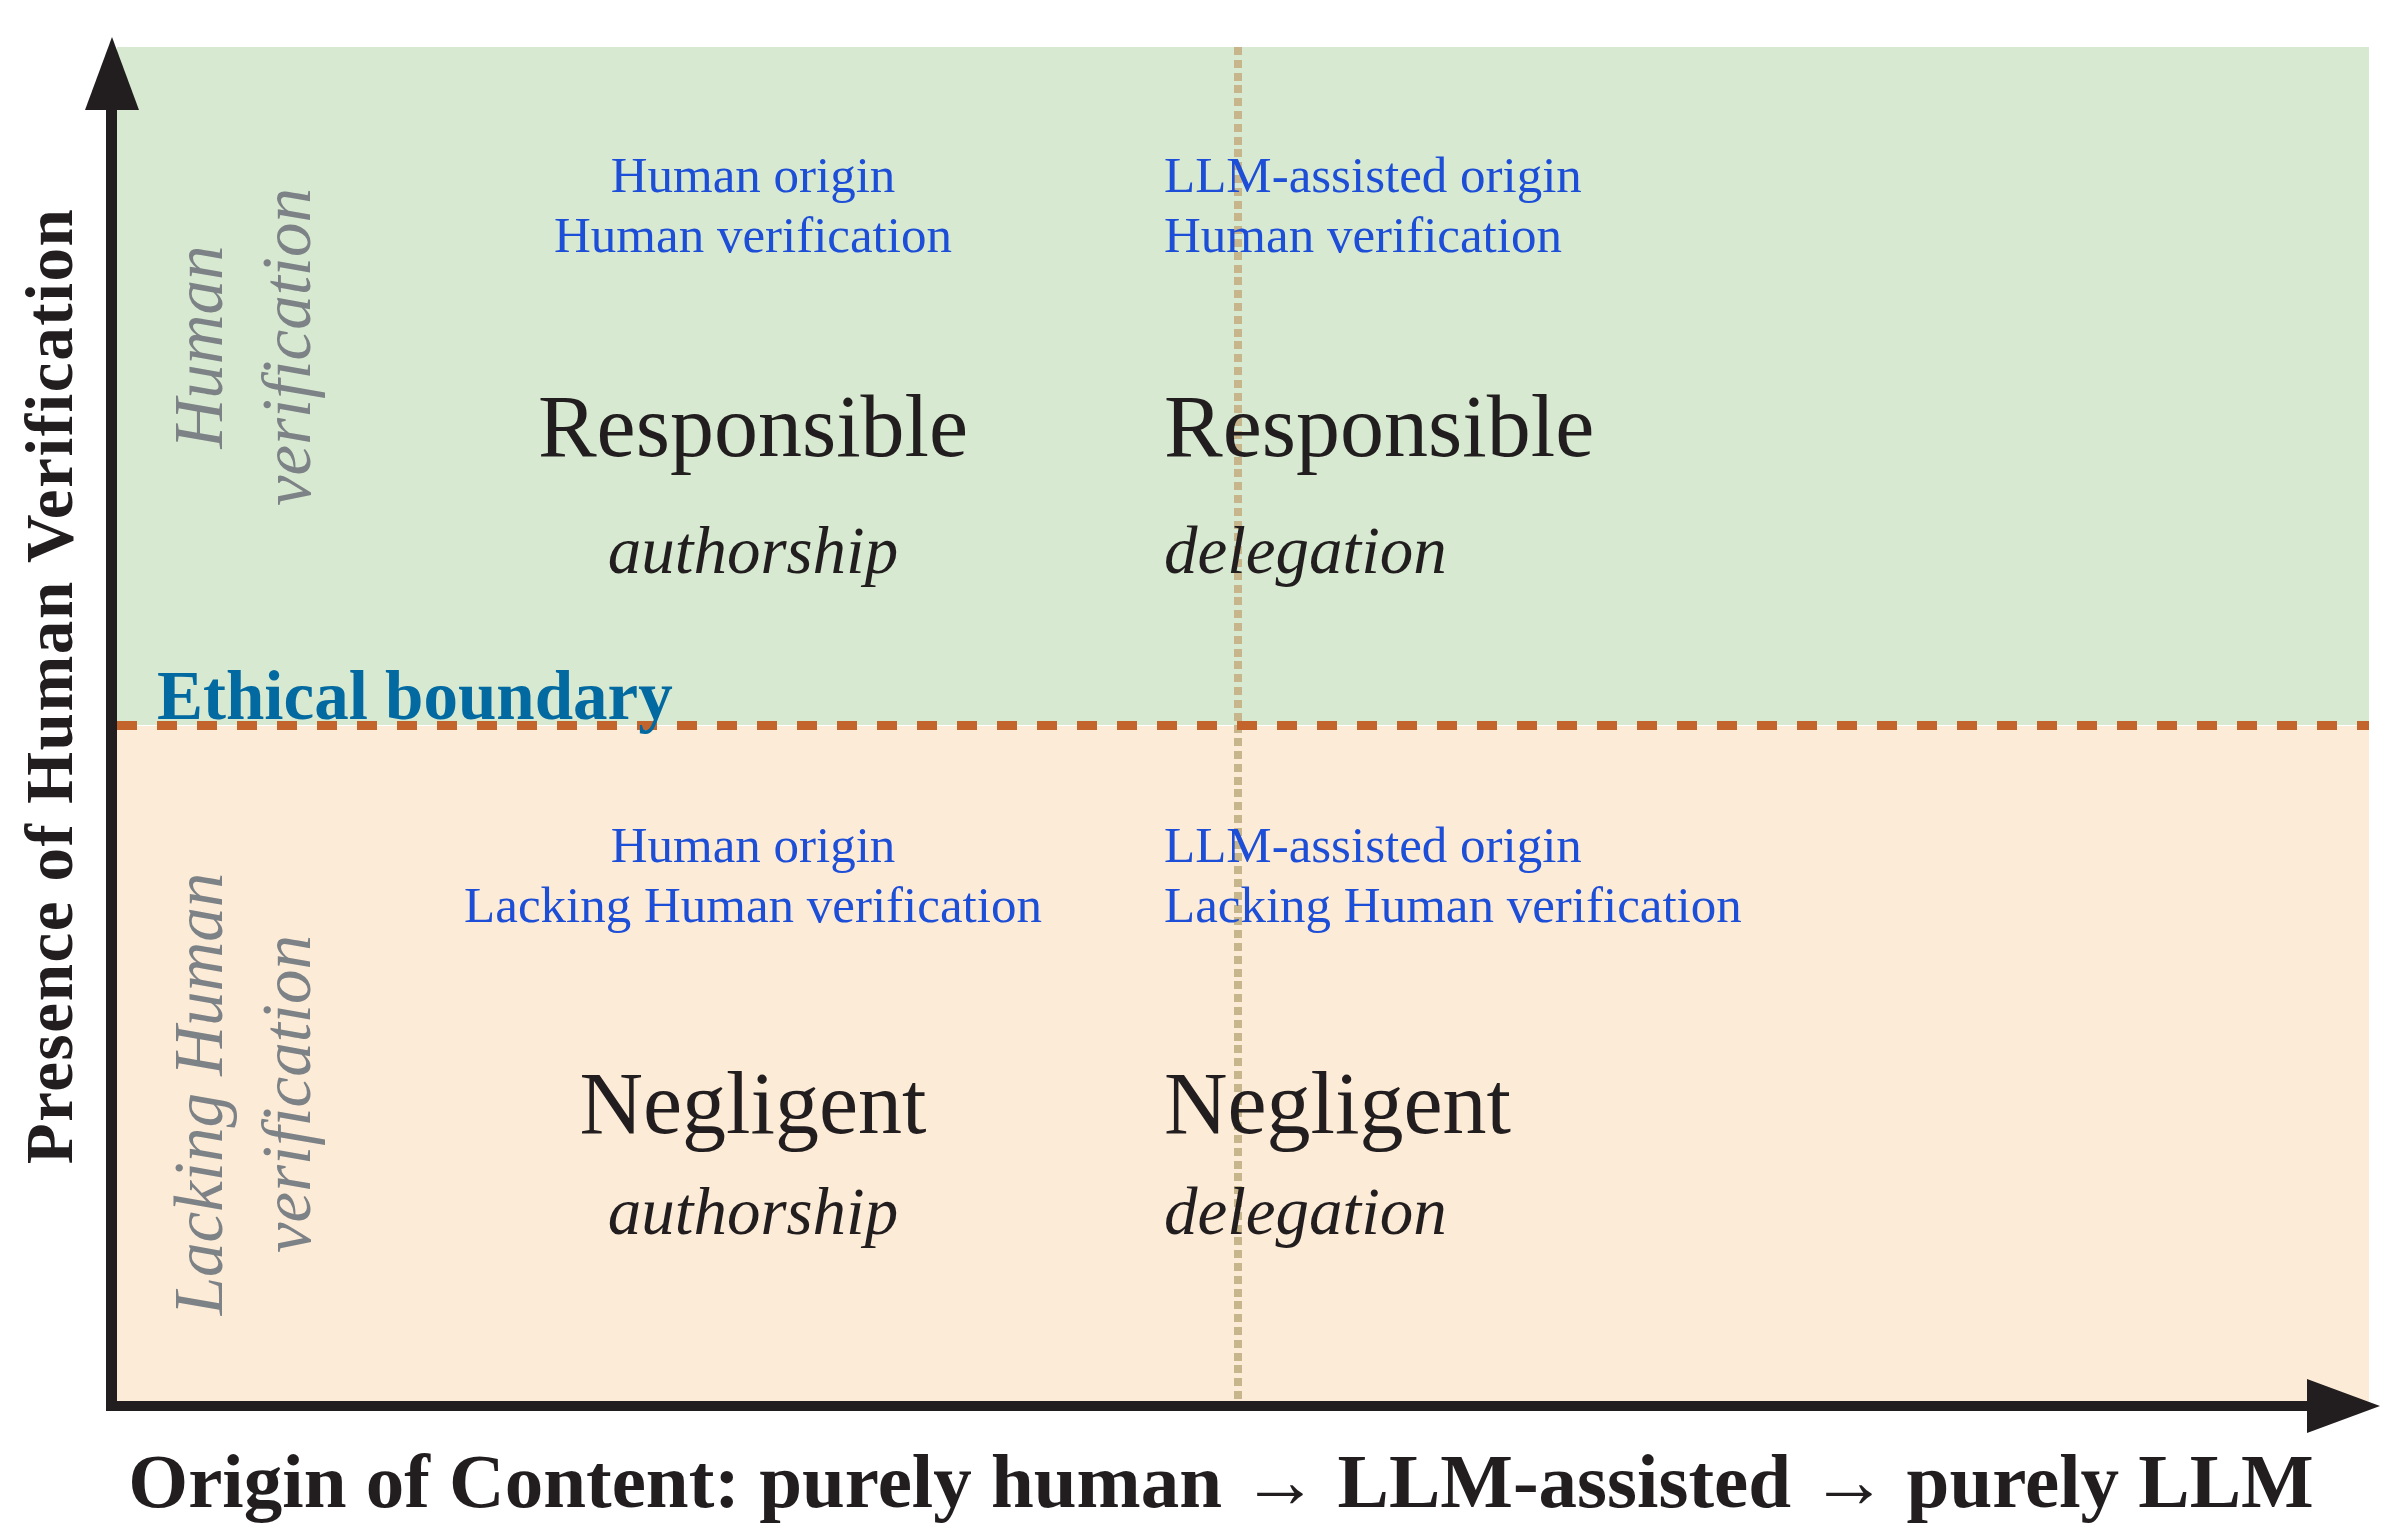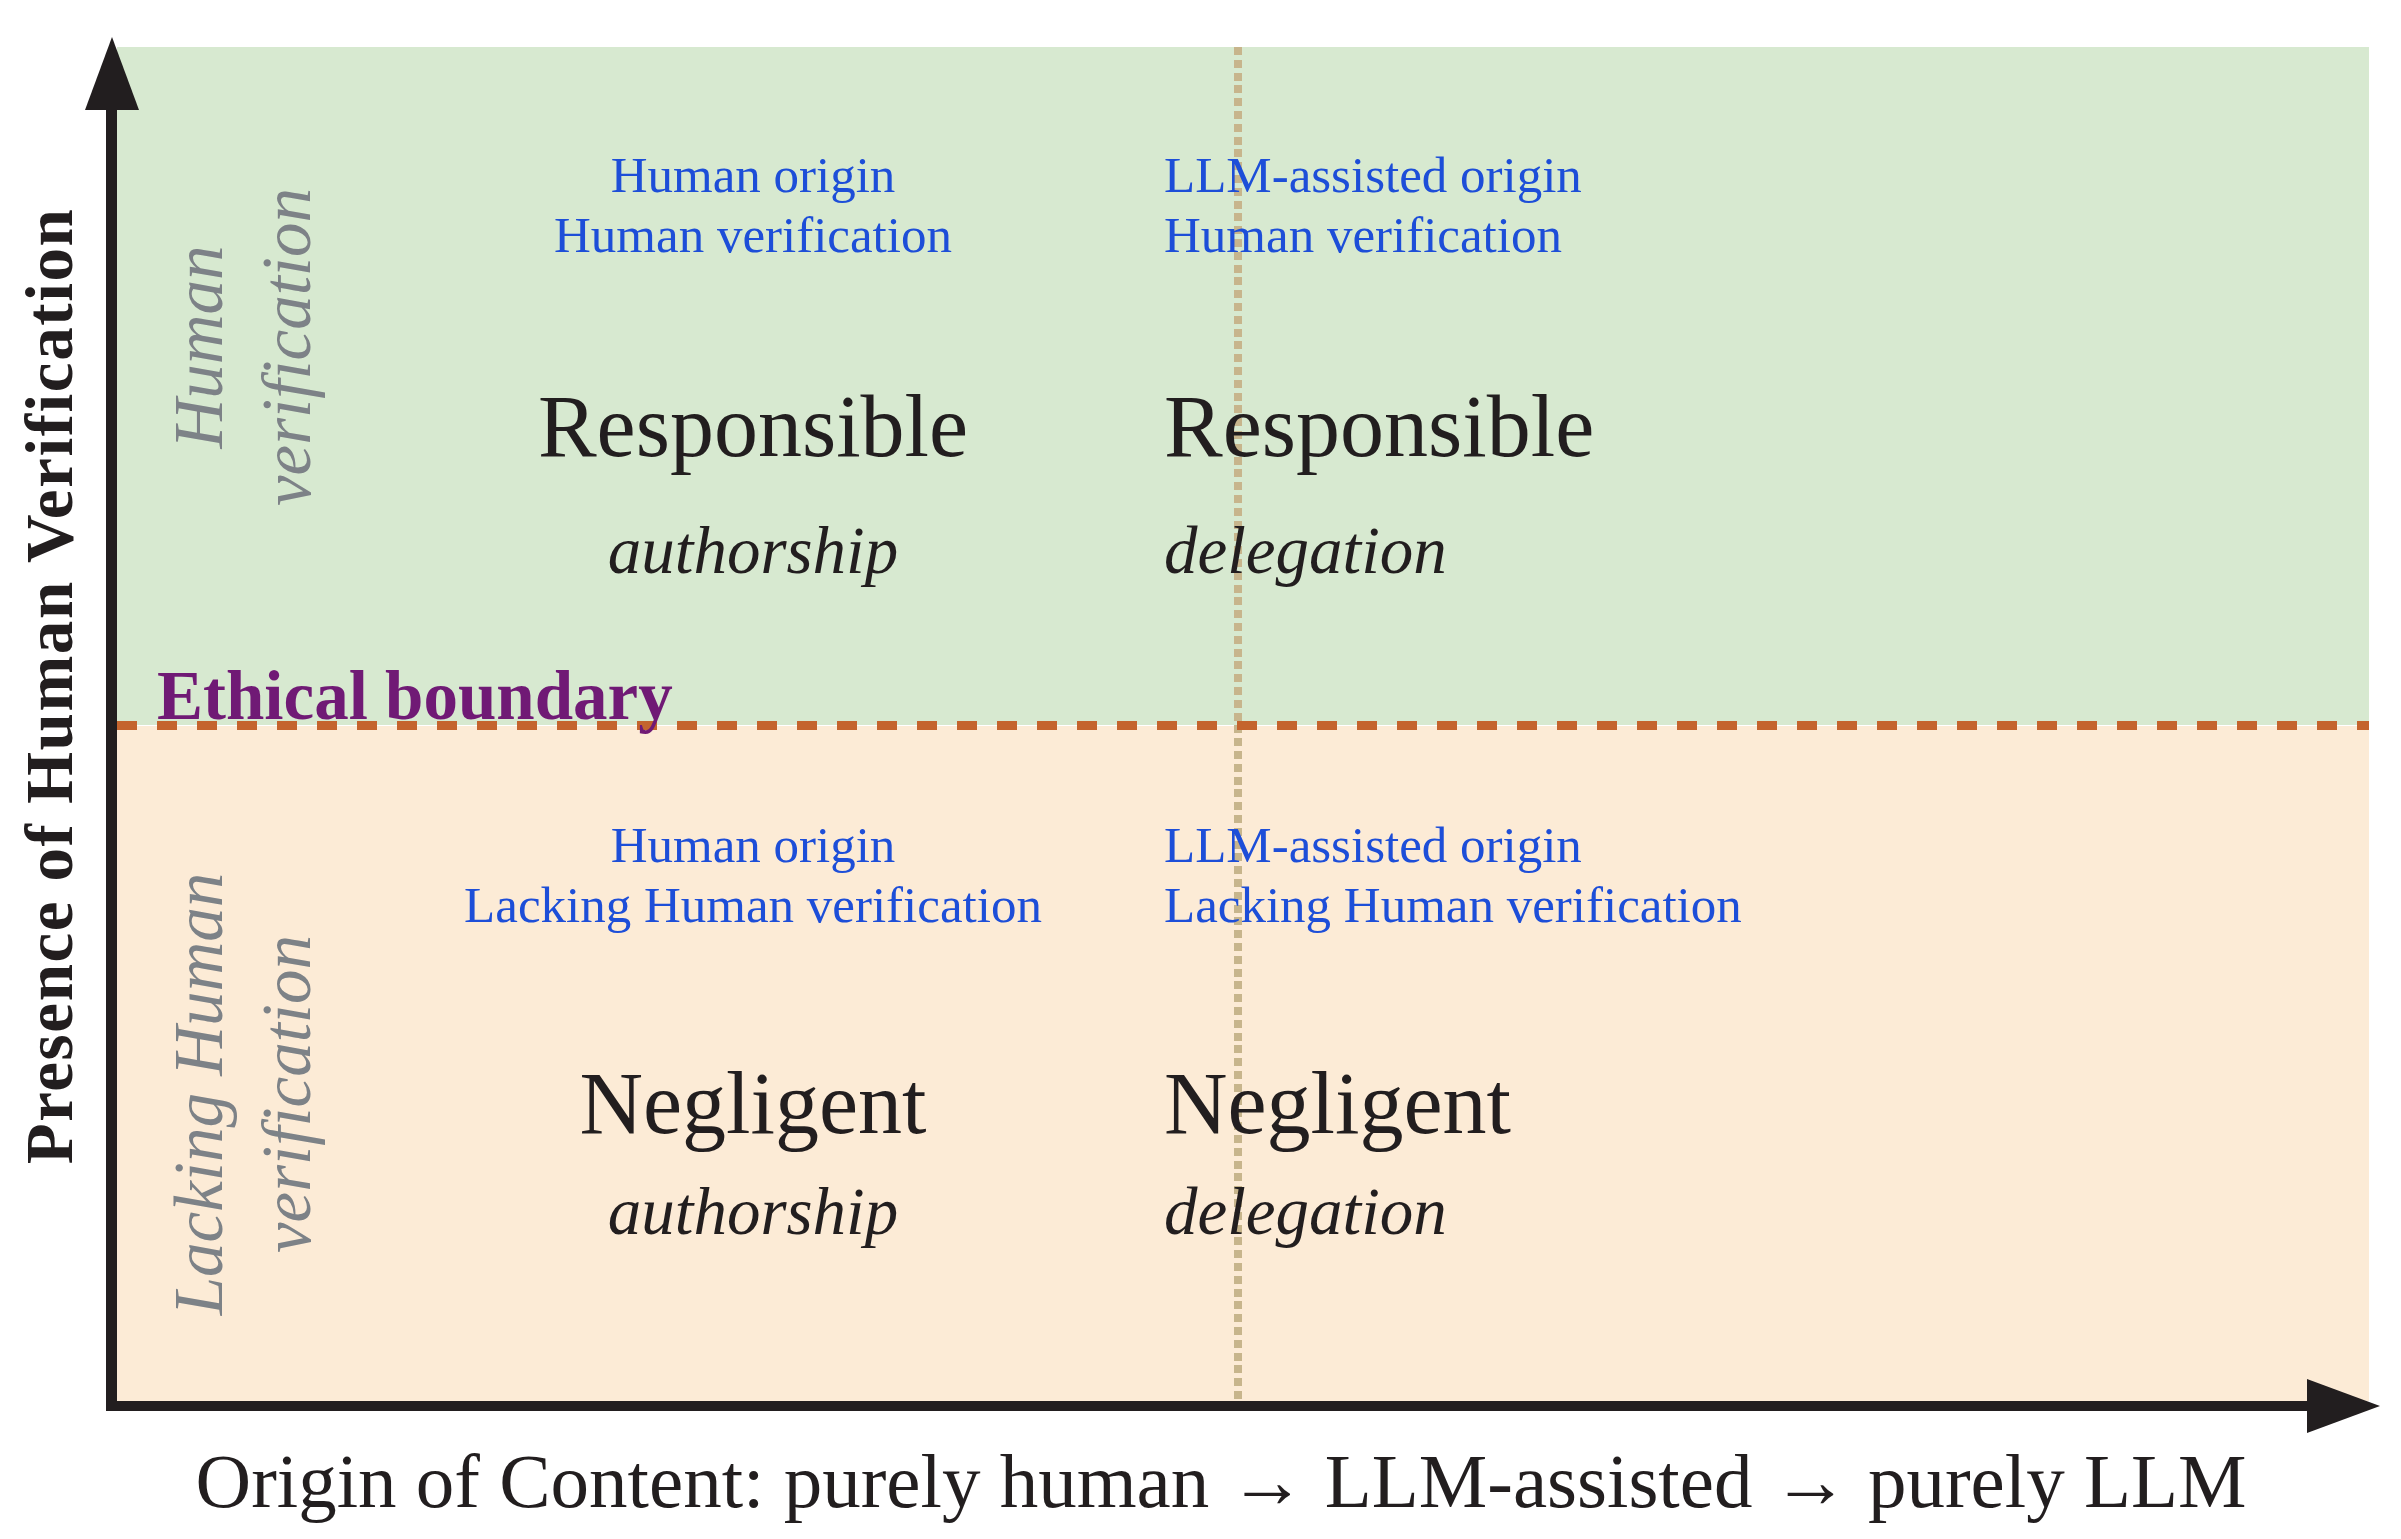--- a/index.html
+++ b/index.html
@@ -44,37 +44,37 @@
 
   
   .y-title{
     left:49px;top:686px;
     transform:translate(-50%,-50%) rotate(-90deg);
     font-size:67px;font-weight:bold;white-space:nowrap;letter-spacing:1.6px;
   }
   .x-title{
     left:1221px;top:1481px;
     transform:translate(-50%,-50%);
-    font-size:77px;font-weight:normal;white-space:nowrap;
+    font-size:77px;font-weight:bold;white-space:nowrap;
   }
 
   
   .side-label{
     transform:translate(-50%,-50%) rotate(-90deg);
     font-size:69px;font-style:italic;line-height:88px;
     color:#7d8287;text-align:center;white-space:pre-line;
   }
   .side-top{left:243px;top:347px;}
   .side-bottom{left:243px;top:1094px;}
 
   
   .boundary-label{
     left:157px;top:662px;
     font-size:69px;font-weight:bold;line-height:69px;
-    color:#701a75;white-space:nowrap;
+    color:#0369a1;white-space:nowrap;
   }
 
   
   .col-left{left:195px;width:1116px;text-align:center;}
   .col-right{left:1164px;width:1116px;}
   .q-desc{font-size:51px;line-height:60px;color:#1d4ed8;}
   .desc-top{top:145px;}
   .desc-bottom{top:815px;}
   .q-title{font-size:88px;font-weight:normal;line-height:88px;}
   .title-top{top:383px;}

